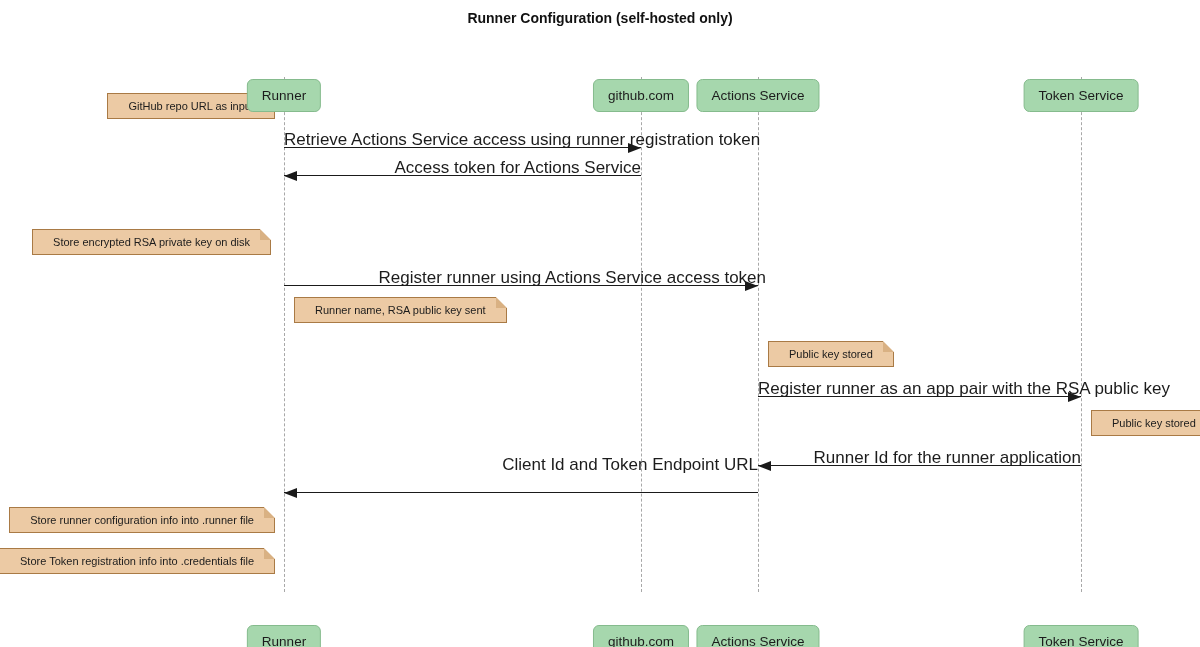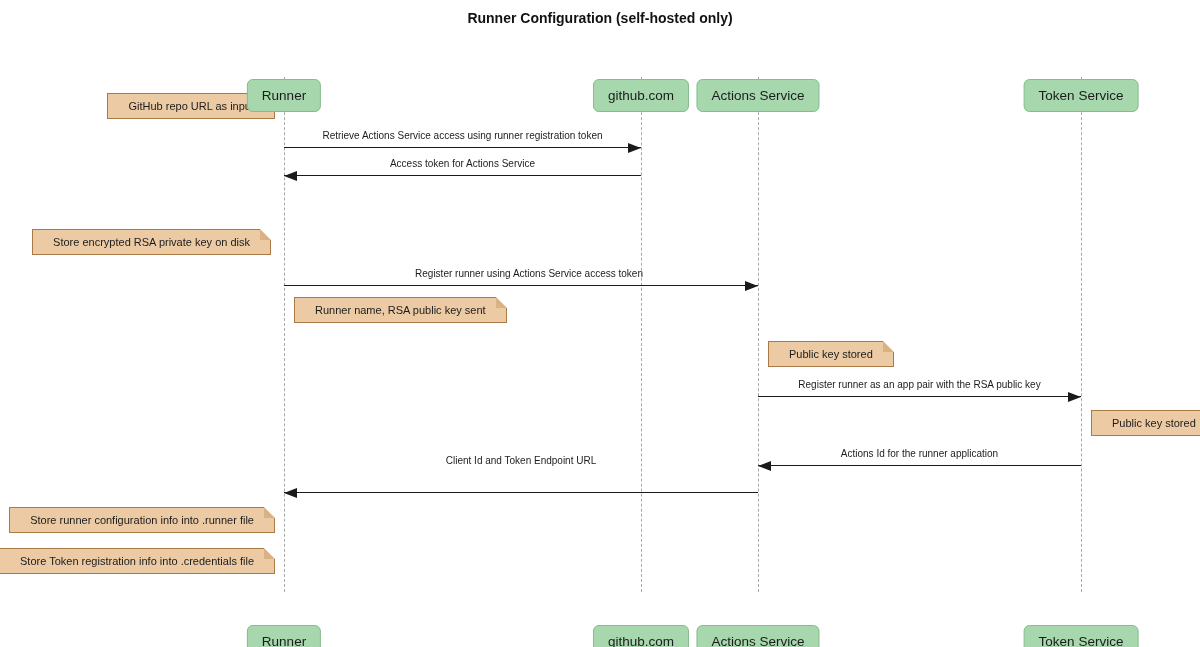--- a/index.html
+++ b/index.html
@@ -37,22 +37,22 @@
     line-height: 31px;
     padding: 0 14px;
     font-size: 13.5px;
     white-space: nowrap;
     z-index: 4;
     text-align: center;
     margin-top: 34px;
   }
   .msg-label {
     position: absolute;
-    text-align: center;
-    font-size: 10px;
+    text-align: right;
+    font-size: 17px;
     white-space: nowrap;
     z-index: 2;
   }
   .msg-line {
     position: absolute;
     height: 1.3px;
     background: var(--arrow, #1a1a1a);
     z-index: 2;
   }
   .arr-r, .arr-l {
@@ -114,21 +114,21 @@
   <div class="arr-l" style="left:284px; top:171px;"></div>
 
   <div class="msg-label" style="left:292px; top:268px; width:474px;">Register runner using Actions Service access token</div>
   <div class="msg-line" style="left:284px; top:285px; width:474px;"></div>
   <div class="arr-r" style="left:745px; top:281px;"></div>
 
   <div class="msg-label" style="left:758px; top:379px; width:323px;">Register runner as an app pair with the RSA public key</div>
   <div class="msg-line" style="left:758px; top:396px; width:323px;"></div>
   <div class="arr-r" style="left:1068px; top:392px;"></div>
 
-  <div class="msg-label" style="left:758px; top:448px; width:323px;">Actions Id for the runner application</div>
+  <div class="msg-label" style="left:758px; top:448px; width:323px;">Runner Id for the runner application</div>
   <div class="msg-line" style="left:758px; top:465px; width:323px;"></div>
   <div class="arr-l" style="left:758px; top:461px;"></div>
 
   <div class="msg-label" style="left:284px; top:455px; width:474px;">Client Id and Token Endpoint URL</div>
   <div class="msg-line" style="left:284px; top:492px; width:474px;"></div>
   <div class="arr-l" style="left:284px; top:488px;"></div>
 
   <div class="note" style="right:925px; top:93px;">GitHub repo URL as input</div>
   <div class="note" style="right:929px; top:229px;">Store encrypted RSA private key on disk</div>
   <div class="note" style="left:294px; top:297px;">Runner name, RSA public key sent</div>

